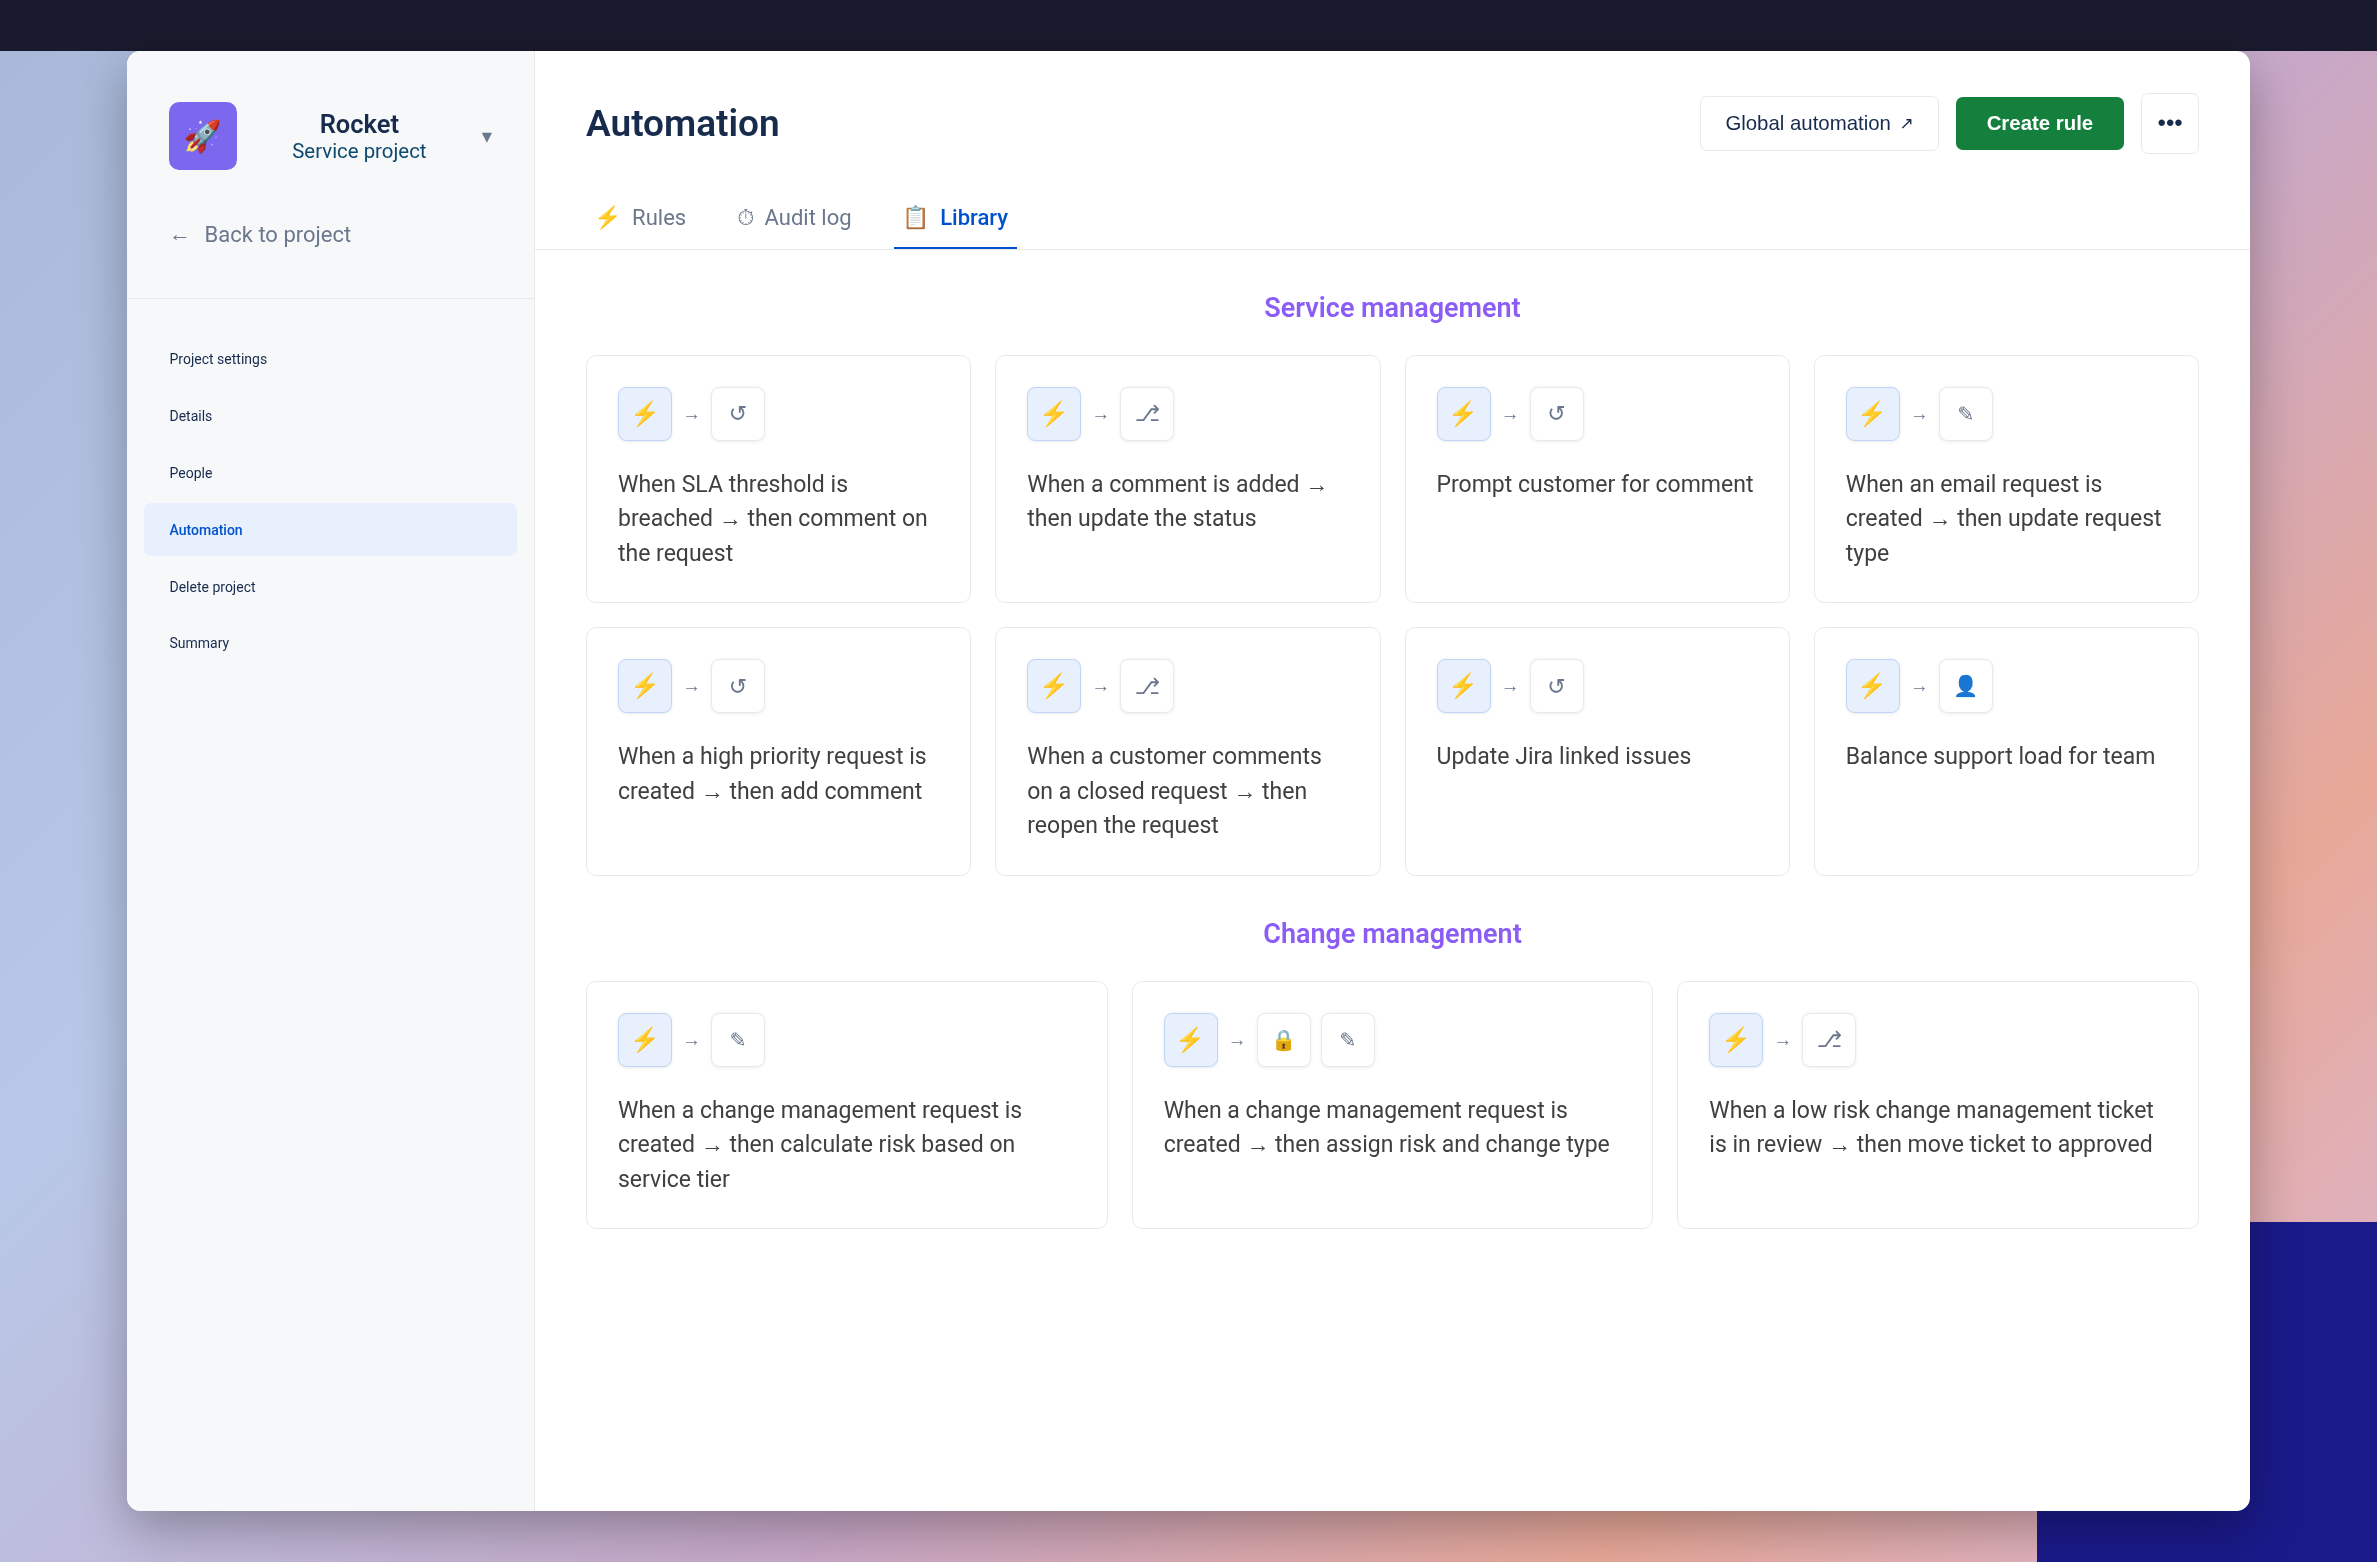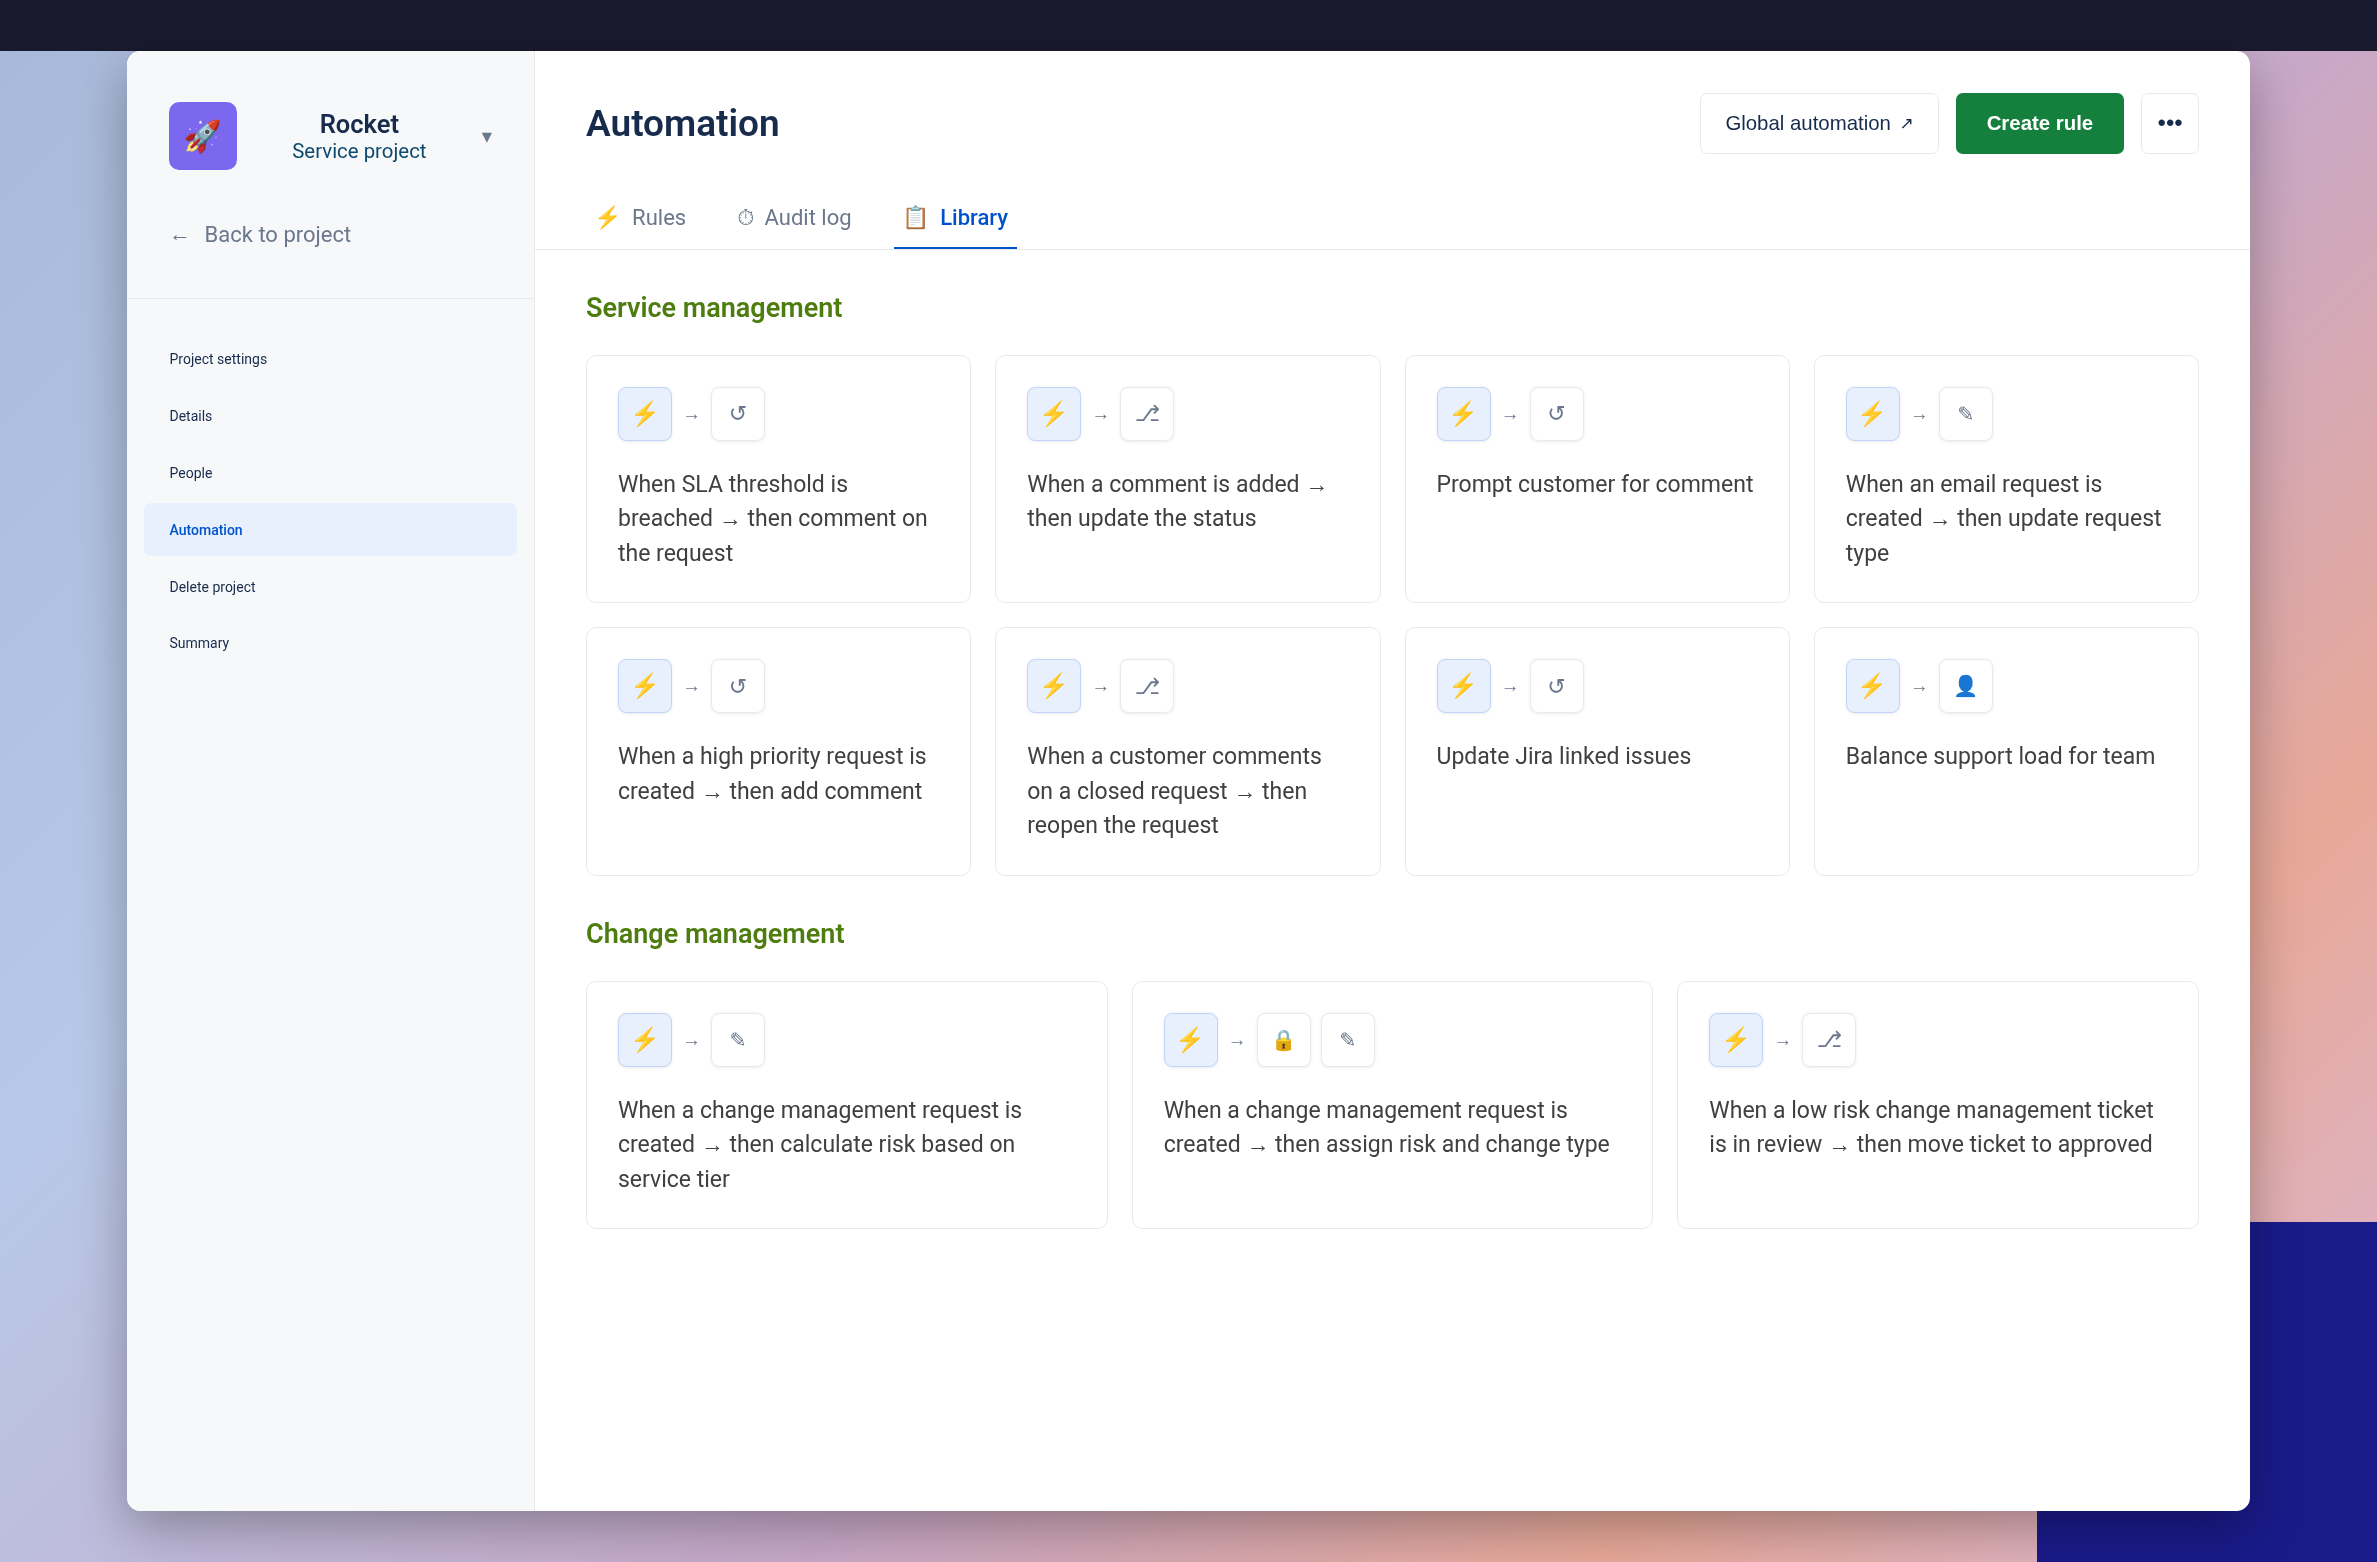--- a/index.html
+++ b/index.html
@@ -131,20 +131,21 @@
       justify-content: space-between;
       margin-bottom: 34px;
     }
     .main-title {
       font-size: 37px;
       font-weight: 600;
       color: #172b4d;
     }
     .header-actions {
       display: flex;
+      align-items: center;
       gap: 17px;
     }
     .btn-global {
       display: flex;
       align-items: center;
       gap: 8.5px;
       padding: 15.3px 24px;
       border: 0.8px solid #e8e9ea;
       border-radius: 6.8px;
       background: white;
@@ -194,22 +195,23 @@
     }
     
     .content {
       flex: 1;
       overflow-y: auto;
       padding: 42px 51px;
     }
     .section-title {
       font-size: 27px;
       font-weight: 600;
-      color: #4d7c0f;
+      color: #8b5cf6;
       margin-bottom: 31px;
+      text-align: center;
     }
     .cards-grid {
       display: grid;
       grid-template-columns: repeat(4, 1fr);
       gap: 24px;
       margin-bottom: 42px;
     }
     .cards-grid-3 {
       display: grid;
       grid-template-columns: repeat(3, 1fr);

